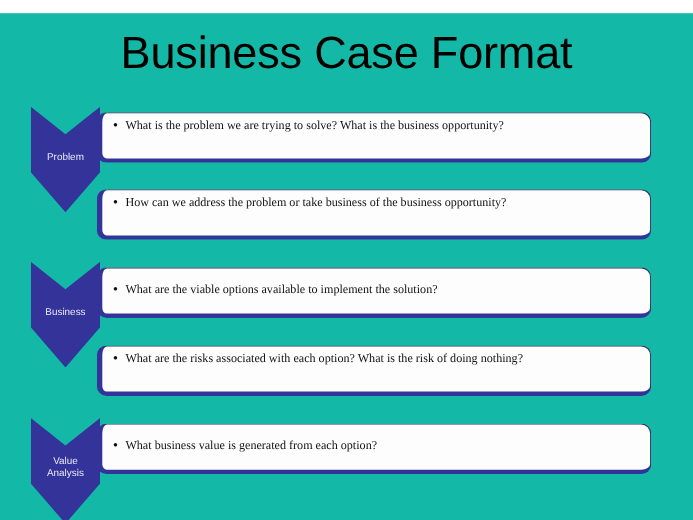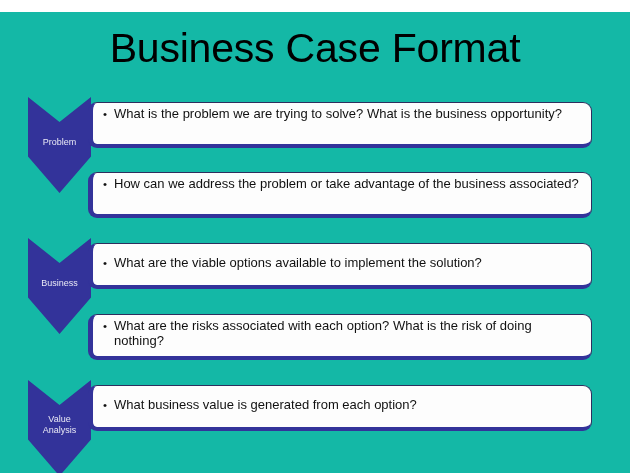--- a/index.html
+++ b/index.html
@@ -102,23 +102,24 @@
   }
   .bullet-dot {
     flex: 0 0 auto;
     width: 11px;
     font-size: 11.5px;
     line-height: 14.5px;
     color: #111111;
   }
   .bullet-text {
     flex: 1 1 auto;
-    font-size: 13px;
+    font-size: 11px;
     line-height: 14.5px;
     color: #111111;
+    font-family: Liberation Serif, serif;
   }
 </style>
 </head>
 <body>
 
 <div id="slide">
 
   <div id="title">Business Case Format</div>
 
   <div class="row" style="top:85px;">
@@ -136,21 +137,21 @@
         </div>
       </div>
     </div>
   </div>
 
   <div class="row" style="top:155px;">
     <div class="box">
       <div class="box-inner">
         <div class="bullet-row">
           <span class="bullet-dot">•</span>
-          <span class="bullet-text">How can we address the problem  or take advantage of the business associated?</span>
+          <span class="bullet-text">How can we address the problem  or take business of the business opportunity?</span>
         </div>
       </div>
     </div>
   </div>
 
   <div class="row" style="top:226px;">
     <div class="chevron">
       <div class="chevron-label">
         <span>Business</span>
         

